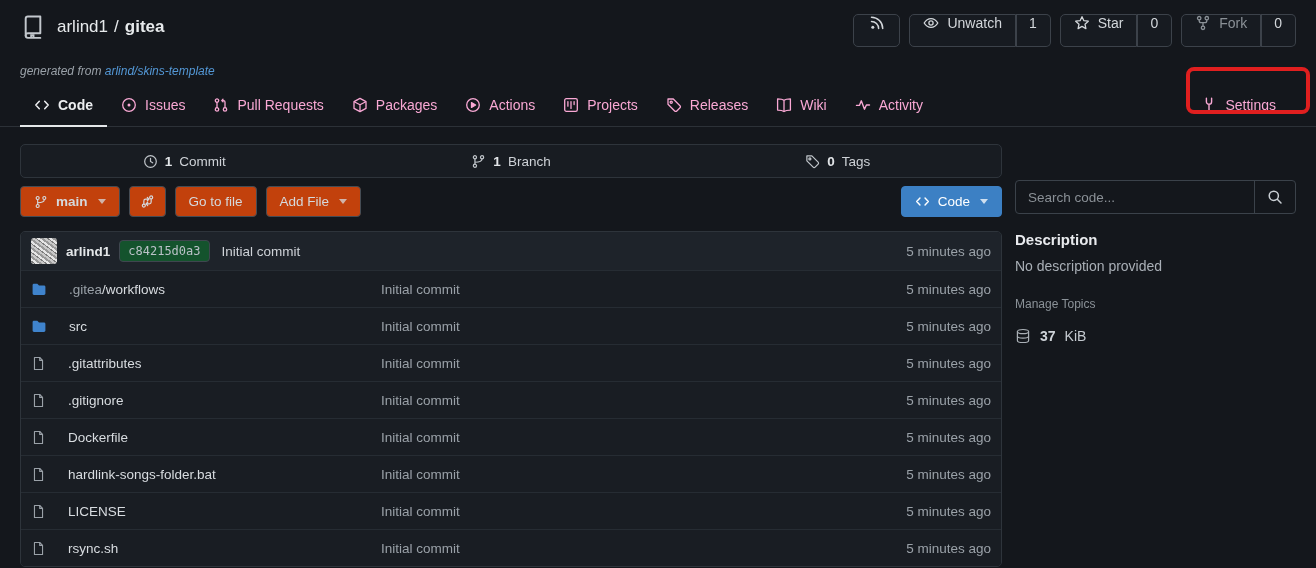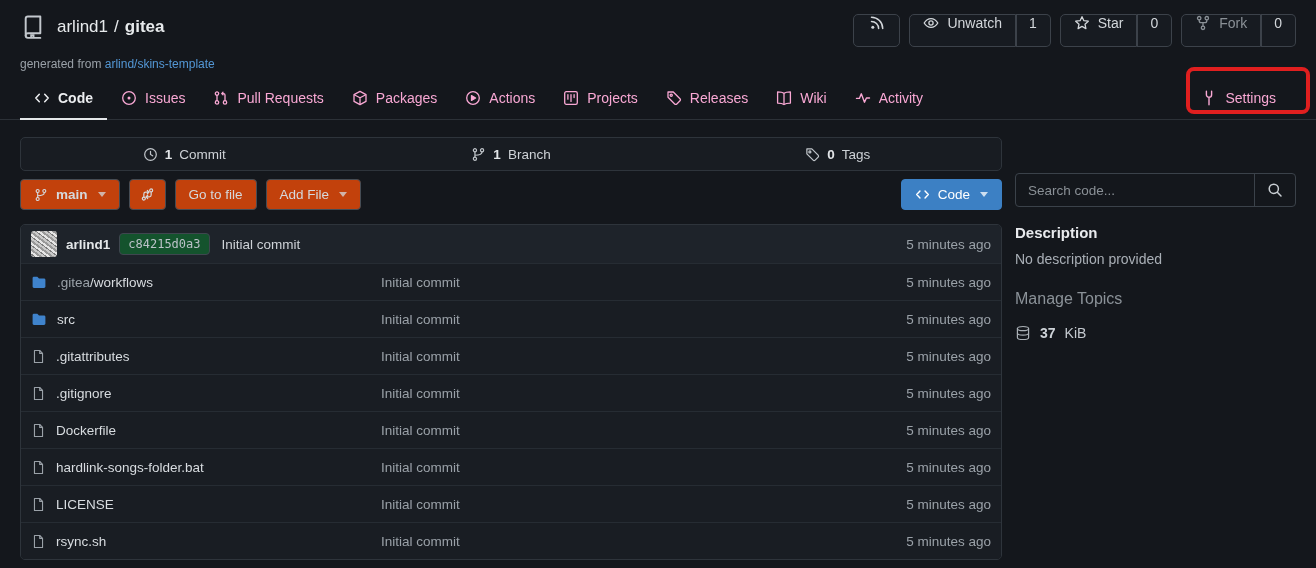--- a/index.html
+++ b/index.html
@@ -15,21 +15,21 @@
   svg { display:block; }
   .ic { flex:none; }
 
   
   .repo-header { padding:14px 20px 0 20px; }
   .title-row { display:flex; align-items:flex-start; }
   .title-left { display:flex; align-items:center; gap:11px; }
   .repo-icon { color:#c3c8cd; }
   .repo-title { font-size:17px; font-weight:400; color:#e7eaec; display:flex; align-items:center; gap:6px; }
   .repo-title .bold { font-weight:700; }
-  .gen-line { margin:10px 0 0 0; font-size:12px; color:#9aa1a8; }
+  .gen-line { margin:17px 0 0 0; font-size:12px; color:#9aa1a8;font-style:italic; }
   .gen-line a { color:#5397d5; }
 
   .header-actions { margin-left:auto; display:flex; gap:9px; }
   .hbtn { background:#171b21; border:1px solid #3c424a; color:#d3d7db;
           border-radius:5px; height:33px; display:flex; 
           gap:8px; padding:0 13px; font-size:14px; cursor:pointer; }
   .hbtn.icon-only { width:47px; justify-content:center; padding:0; }
   .btn-group { display:flex; }
   .btn-group .hbtn.main-part { border-radius:5px 0 0 5px; }
   .btn-group .hbtn.count-part { border-radius:0 5px 5px 0; border-left:none; padding:0 13px; }
@@ -80,39 +80,39 @@
               repeating-linear-gradient(37deg, #c9c9c9 0 2px, #7d7d7d 2px 3px, #e6e6e6 3px 5px, #999 5px 7px),
               #b5b5b5; }
   .author { font-weight:700; color:#e4e7e9; }
   .hash { font-family:"DejaVu Sans Mono", monospace; font-size:12px; color:#bcc2c9;
           background:#14532d; border:1px solid #3f464f; border-radius:4px; padding:3px 8px; cursor:pointer; }
   .commit-msg { color:#ced2d7; margin-left:3px; cursor:pointer; }
   .row-time { margin-left:auto; color:#9aa1a8; }
 
   .file-row { display:flex; align-items:center; height:37px; padding:0 10px;
               border-top:1px solid #262c33; font-size:13.5px; background:#191d23; }
-  .fname { display:flex; align-items:flex-end; gap:10px; width:350px; color:#d8dce0; cursor:pointer; }
+  .fname { display:flex; align-items:flex-end; gap:22px; width:350px; color:#d8dce0; cursor:pointer; }
   .fname .dim { color:#9aa1a8; }
   .folder-ic { color:#3f83cc; }
   .file-ic { color:#9aa1a8; }
   .fmsg { flex:1; color:#9aa1a8; cursor:pointer; }
   .ftime { color:#9aa1a8; }
 
   
   .search-box { display:flex; align-items:stretch; border:1px solid #3b424a;
                 border-radius:4px; height:34px; background:#14171c; overflow:hidden; }
   .search-box input { flex:1; background:transparent; border:none; outline:none;
                       color:#cfd3d7; padding:0 12px; font-size:13.5px;
                       font-family:"Liberation Sans", sans-serif; }
   .search-box input::placeholder { color:#8a9096; }
   .search-btn { width:41px; border:none; border-left:1px solid #3b424a; background:transparent;
                 color:#c9ced3; display:flex; align-items:center; justify-content:center; cursor:pointer; }
   .desc-title { font-size:15px; font-weight:700; color:#e8eaed; margin-top:17px; }
   .desc-text { color:#a9afb6; font-size:14px; margin-top:10px; }
-  .manage-topics { display:inline-block; color:#8b9298; font-size:16px; margin-top:23px; cursor:pointer; }
+  .manage-topics { display:inline-block; color:#8b9298; font-size:12px; margin-top:23px; cursor:pointer; }
   .repo-size { display:flex; align-items:center; gap:9px; margin-top:17px;
                color:#c4c9cf; font-size:14px; }
   .repo-size .num { font-weight:700; color:#ced3d8; }
   .repo-size svg { color:#aab0b6; }
 </style>
 </head>
 <body>
 
 <header class="repo-header">
   <div class="title-row">

